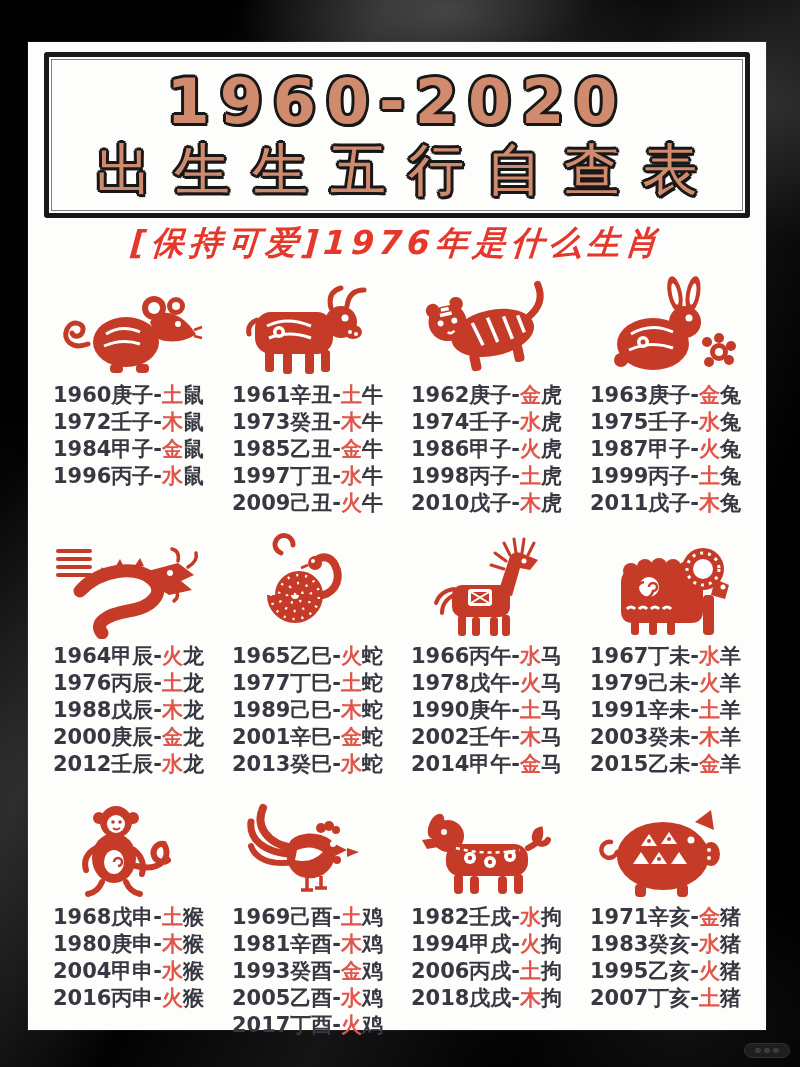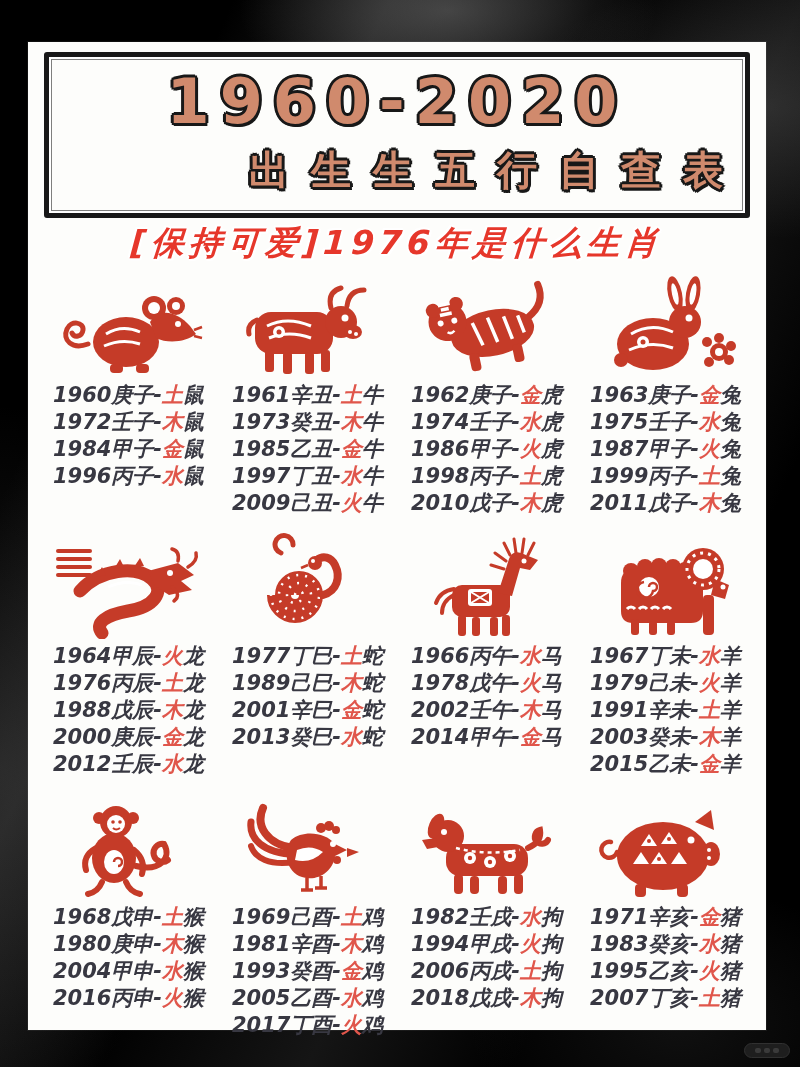--- a/index.html
+++ b/index.html
@@ -36,43 +36,41 @@
     text-align:center;
     padding:8px 0 12px;
   }
   .title-years{
     font-size:62px;font-weight:bold;letter-spacing:10px;line-height:74px;
     color:var(--title-salmon);
     text-shadow:-3px 0 var(--ink),3px 0 var(--ink),0 -3px var(--ink),0 3px var(--ink),
       -2px -2px var(--ink),2px -2px var(--ink),-2px 2px var(--ink),2px 3px var(--ink);
   }
   .title-main{
-    font-size:40px;font-weight:bold;letter-spacing:22px;line-height:62px;
+    font-size:56px;font-weight:normal;letter-spacing:22px;line-height:62px;
     margin-left:22px; 
     color:var(--title-salmon);
     text-shadow:-3px 0 var(--ink),3px 0 var(--ink),0 -3px var(--ink),0 3px var(--ink),
       -2px -2px var(--ink),2px -2px var(--ink),-2px 2px var(--ink),2px 3px var(--ink);
-    text-align:right;
   }
   .subtitle{
     position:relative;z-index:3;
     text-align:center;
     margin-top:3px;
     font-size:33px;font-weight:bold;font-style:italic;letter-spacing:5px;
     color:var(--subtitle-red);
     text-shadow:-2px 0 #fff,2px 0 #fff,0 -2px #fff,0 2px #fff,2px 2px #fff,-2px -2px #fff;
     transform:skewX(-4deg);
   }
   .grid{
     margin:2px 14px 0;
     display:grid;
     grid-template-columns:repeat(4,1fr);
     column-gap:6px;
     row-gap:12px;
-    font-style:italic;
   }
   .zcell{text-align:center;}
   .icon-box{
     height:110px;
     display:flex;align-items:flex-end;justify-content:center;
     color:var(--papercut);
     margin-bottom:4px;
   }
   .icon-box svg{display:block;}
   .zline{
@@ -241,20 +239,21 @@
             <svg width="150" height="106" viewBox="0 0 150 106">
   <path id="coil" d="M62 62 a4 4 0 1 1 8 0 a8 8 0 1 1 -16 0 a12 12 0 1 1 24 0 a16 16 0 1 1 -32 0 a20 20 0 1 1 40 0 a24 24 0 1 1 -48 0" fill="none" stroke="currentColor" stroke-width="8"></path>
   <path d="M62 62 a4 4 0 1 1 8 0 a8 8 0 1 1 -16 0 a12 12 0 1 1 24 0 a16 16 0 1 1 -32 0 a20 20 0 1 1 40 0 a24 24 0 1 1 -48 0" fill="none" stroke="#fff" stroke-width="2.5" stroke-dasharray="2 7"></path>
   <path d="M90 62 C104 58 108 44 102 32 C98 24 90 22 84 27" fill="none" stroke="currentColor" stroke-width="8" stroke-linecap="round"></path>
   <circle cx="82" cy="30" r="7" fill="currentColor"></circle>
   <circle cx="80" cy="28" r="2" fill="#fff"></circle>
   <path d="M75 32 l-7 3" stroke="currentColor" stroke-width="2.5"></path>
   <path d="M48 20 a9 9 0 1 1 12-8" fill="none" stroke="currentColor" stroke-width="5" stroke-linecap="round"></path>
 </svg>
           </div>
+          <p class="zline"><span class="pre">1965乙巳-</span><span class="elch">火</span><span class="pre">蛇</span></p>
           <p class="zline"><span class="pre">1977丁巳-</span><span class="elch">土</span><span class="pre">蛇</span></p>
           <p class="zline"><span class="pre">1989己巳-</span><span class="elch">木</span><span class="pre">蛇</span></p>
           <p class="zline"><span class="pre">2001辛巳-</span><span class="elch">金</span><span class="pre">蛇</span></p>
           <p class="zline"><span class="pre">2013癸巳-</span><span class="elch">水</span><span class="pre">蛇</span></p>
         </div>
         <div class="zcell">
           <div class="icon-box">
             <svg width="150" height="106" viewBox="0 0 150 106">
   <g stroke="currentColor" stroke-width="3" stroke-linecap="round">
     <path d="M98 22 l-6-12 M104 20 l-2-14 M110 20 l2-14 M116 22 l6-12 M94 28 l-11-8 M92 36 l-13-4"></path>
@@ -269,20 +268,21 @@
   </g>
   <path d="M42 56 q-14 2-18 14 M42 62 q-12 6-12 18" fill="none" stroke="currentColor" stroke-width="4" stroke-linecap="round"></path>
   <rect x="56" y="56" width="24" height="17" rx="3" fill="#fff"></rect>
   <rect x="59" y="59" width="18" height="11" fill="currentColor"></rect>
   <path d="M59 59 l18 11 M77 59 l-18 11" stroke="#fff" stroke-width="2"></path>
   <circle cx="112" cy="28" r="2.5" fill="#fff"></circle>
 </svg>
           </div>
           <p class="zline"><span class="pre">1966丙午-</span><span class="elch">水</span><span class="pre">马</span></p>
           <p class="zline"><span class="pre">1978戊午-</span><span class="elch">火</span><span class="pre">马</span></p>
+          <p class="zline"><span class="pre">1990庚午-</span><span class="elch">土</span><span class="pre">马</span></p>
           <p class="zline"><span class="pre">2002壬午-</span><span class="elch">木</span><span class="pre">马</span></p>
           <p class="zline"><span class="pre">2014甲午-</span><span class="elch">金</span><span class="pre">马</span></p>
         </div>
         <div class="zcell">
           <div class="icon-box">
             <svg width="150" height="106" viewBox="0 0 150 106">
   <g fill="currentColor">
     <circle cx="40" cy="38" r="8"></circle>
                 <circle cx="54" cy="34" r="8"></circle>
                 <circle cx="68" cy="33" r="8"></circle>

